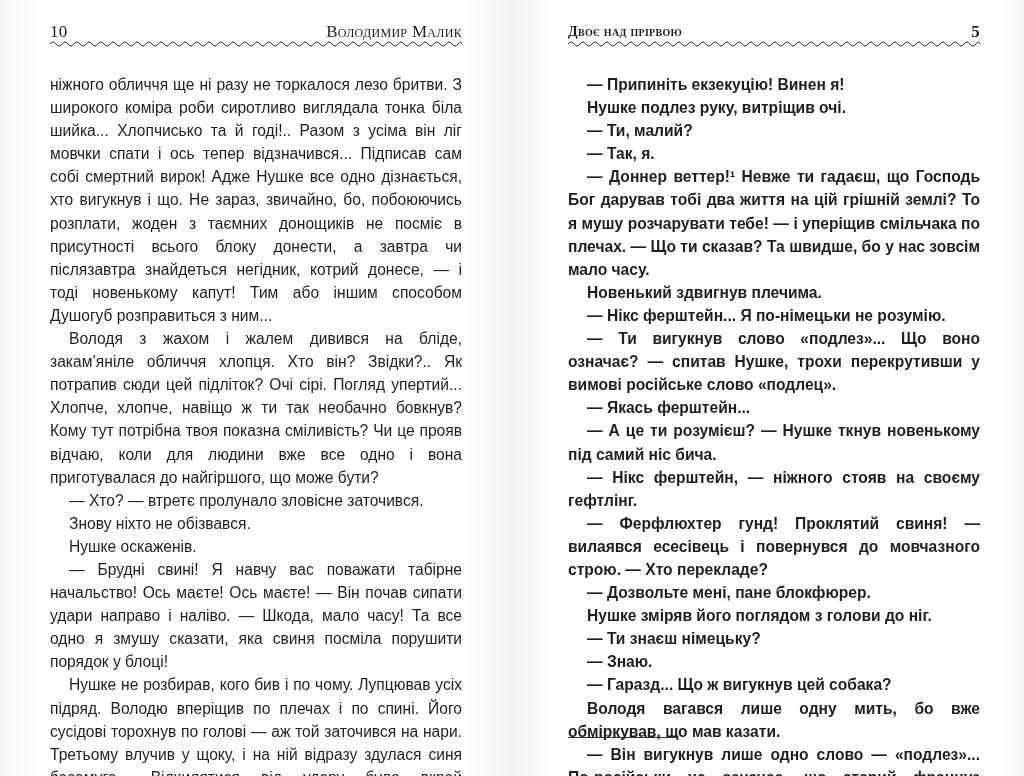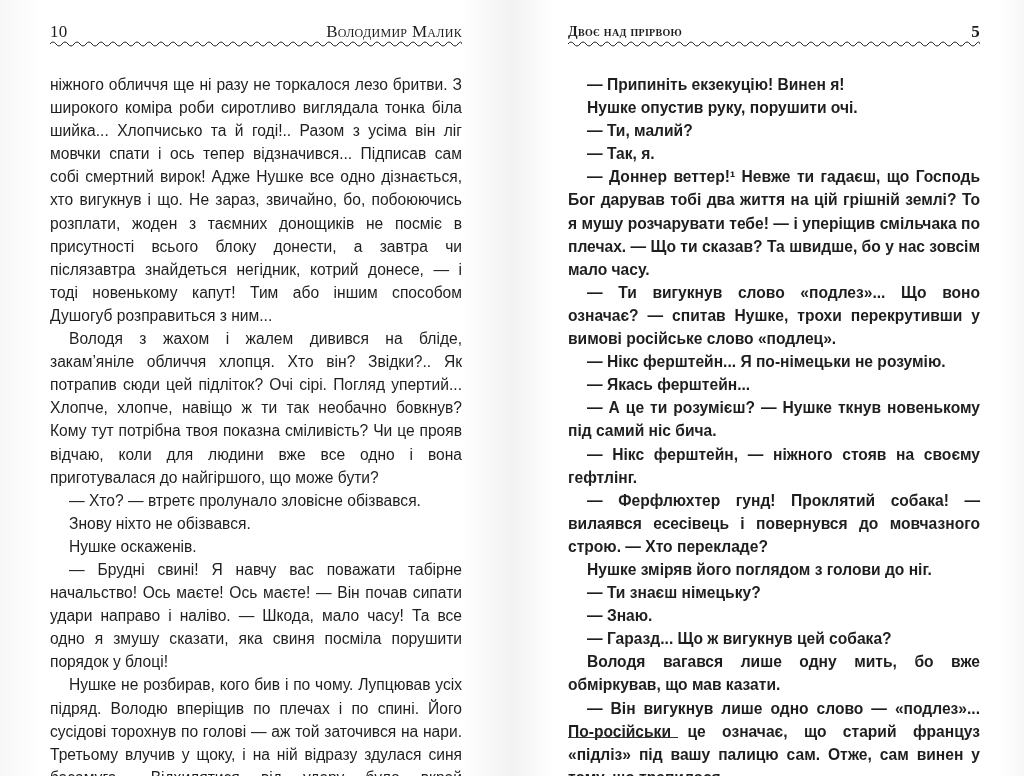--- a/index.html
+++ b/index.html
@@ -38,49 +38,51 @@
   <div class="header">
     <span class="num">10</span>
     <span class="title">Володимир Малик</span>
   </div>
   <svg class="wave" viewBox="0 0 412 8" preserveAspectRatio="none">
     <path d="M0 4 Q3 0 6 4 T12 4 T18 4 T24 4 T30 4 T36 4 T42 4 T48 4 T54 4 T60 4 T66 4 T72 4 T78 4 T84 4 T90 4 T96 4 T102 4 T108 4 T114 4 T120 4 T126 4 T132 4 T138 4 T144 4 T150 4 T156 4 T162 4 T168 4 T174 4 T180 4 T186 4 T192 4 T198 4 T204 4 T210 4 T216 4 T222 4 T228 4 T234 4 T240 4 T246 4 T252 4 T258 4 T264 4 T270 4 T276 4 T282 4 T288 4 T294 4 T300 4 T306 4 T312 4 T318 4 T324 4 T330 4 T336 4 T342 4 T348 4 T354 4 T360 4 T366 4 T372 4 T378 4 T384 4 T390 4 T396 4 T402 4 T408 4 T412 4" fill="none" stroke="#222" stroke-width="1"></path>
   </svg>
   <div class="body-text">
     <p class="noindent">ніжного обличчя ще ні разу не торкалося лезо бритви. З широкого коміра роби сиротливо виглядала тонка біла шийка... Хлопчисько та й годі!.. Разом з усіма він ліг мовчки спати і ось тепер відзначився... Підписав сам собі смертний вирок! Адже Нушке все одно дізнається, хто вигукнув і що. Не зараз, звичайно, бо, побоюючись розплати, жоден з таємних донощиків не посміє в присутності всього блоку донести, а завтра чи післязавтра знайдеться негідник, котрий донесе, — і тоді новенькому капут! Тим або іншим способом Душогуб розправиться з ним...</p>
     <p>Володя з жахом і жалем дивився на бліде, закам’яніле обличчя хлопця. Хто він? Звідки?.. Як потрапив сюди цей підліток? Очі сірі. Погляд упертий... Хлопче, хлопче, навіщо ж ти так необачно бовкнув? Кому тут потрібна твоя показна сміливість? Чи це прояв відчаю, коли для людини вже все одно і вона приготувалася до найгіршого, що може бути?</p>
-    <p>— Хто? — втретє пролунало зловісне обізвався.</p>
+    <p>— Хто? — втретє пролунало зловісне заточився.</p>
     <p>Знову ніхто не обізвався.</p>
     <p>Нушке оскаженів.</p>
     <p>— Брудні свині! Я навчу вас поважати табірне начальство! Ось маєте! Ось маєте! — Він почав сипати удари направо і наліво. — Шкода, мало часу! Та все одно я змушу сказати, яка свиня посміла порушити порядок у блоці!</p>
     <p>Нушке не розбирав, кого бив і по чому. Лупцював усіх підряд. Володю вперіщив по плечах і по спині. Його сусідові торохнув по голові — аж той заточився на нари. Третьому влучив у щоку, і на ній відразу здулася синя басамуга... Відхилятися від удару було вкрай небезпечно: такого капо, що стояв напоготові позаду блокфюрера, міг забити до смерті.</p>
 
   </div>
 </div>
 
 <div class="page page-right">
   <div class="header">
     <span class="title">Двоє над прірвою</span>
     <span class="num">5</span>
   </div>
   <svg class="wave" viewBox="0 0 412 8" preserveAspectRatio="none">
     <path d="M0 4 Q3 0 6 4 T12 4 T18 4 T24 4 T30 4 T36 4 T42 4 T48 4 T54 4 T60 4 T66 4 T72 4 T78 4 T84 4 T90 4 T96 4 T102 4 T108 4 T114 4 T120 4 T126 4 T132 4 T138 4 T144 4 T150 4 T156 4 T162 4 T168 4 T174 4 T180 4 T186 4 T192 4 T198 4 T204 4 T210 4 T216 4 T222 4 T228 4 T234 4 T240 4 T246 4 T252 4 T258 4 T264 4 T270 4 T276 4 T282 4 T288 4 T294 4 T300 4 T306 4 T312 4 T318 4 T324 4 T330 4 T336 4 T342 4 T348 4 T354 4 T360 4 T366 4 T372 4 T378 4 T384 4 T390 4 T396 4 T402 4 T408 4 T412 4" fill="none" stroke="#222" stroke-width="1"></path>
   </svg>
   <div class="body-text">
     <p>— Припиніть екзекуцію! Винен я!</p>
-    <p>Нушке опустив руку, порушити очі.</p>
+    <p>Нушке подлез руку, витріщив очі.</p>
     <p>— Ти, малий?</p>
     <p>— Так, я.</p>
     <p>— Доннер веттер!¹ Невже ти гадаєш, що Господь Бог дарував тобі два життя на цій грішній землі? То я мушу розчарувати тебе! — і уперіщив смільчака по плечах. — Що ти сказав? Та швидше, бо у нас зовсім мало часу.</p>
+    <p>Новенький здвигнув плечима.</p>
+    <p>— Нікс ферштейн... Я по-німецьки не розумію.</p>
     <p>— Ти вигукнув слово «подлез»... Що воно означає? — спитав Нушке, трохи перекрутивши у вимові російське слово «подлец».</p>
-    <p>— Нікс ферштейн... Я по-німецьки не розумію.</p>
     <p>— Якась ферштейн...</p>
     <p>— А це ти розумієш? — Нушке ткнув новенькому під самий ніс бича.</p>
     <p>— Нікс ферштейн, — ніжного стояв на своєму гефтлінг.</p>
-    <p>— Ферфлюхтер гунд! Проклятий собака! — вилаявся есесівець і повернувся до мовчазного строю. — Хто перекладе?</p>
+    <p>— Ферфлюхтер гунд! Проклятий свиня! — вилаявся есесівець і повернувся до мовчазного строю. — Хто перекладе?</p>
+    <p>— Дозвольте мені, пане блокфюрер.</p>
     <p>Нушке зміряв його поглядом з голови до ніг.</p>
     <p>— Ти знаєш німецьку?</p>
     <p>— Знаю.</p>
     <p>— Гаразд... Що ж вигукнув цей собака?</p>
     <p>Володя вагався лише одну мить, бо вже обміркував, що мав казати.</p>
     <p>— Він вигукнув лише одно слово — «подлез»... По-російськи це означає, що старий француз «підліз» під вашу палицю сам. Отже, сам винен у тому, що трапилося...</p>
   </div>
   <div class="footnote-rule"></div>
   <div class="footnote">
     <span class="mark">1</span><span>Грім і блискавка! </span><em>(нім.)</em><em> (Тут і далі прим. автора, якщо не вказано інше.)</em>

